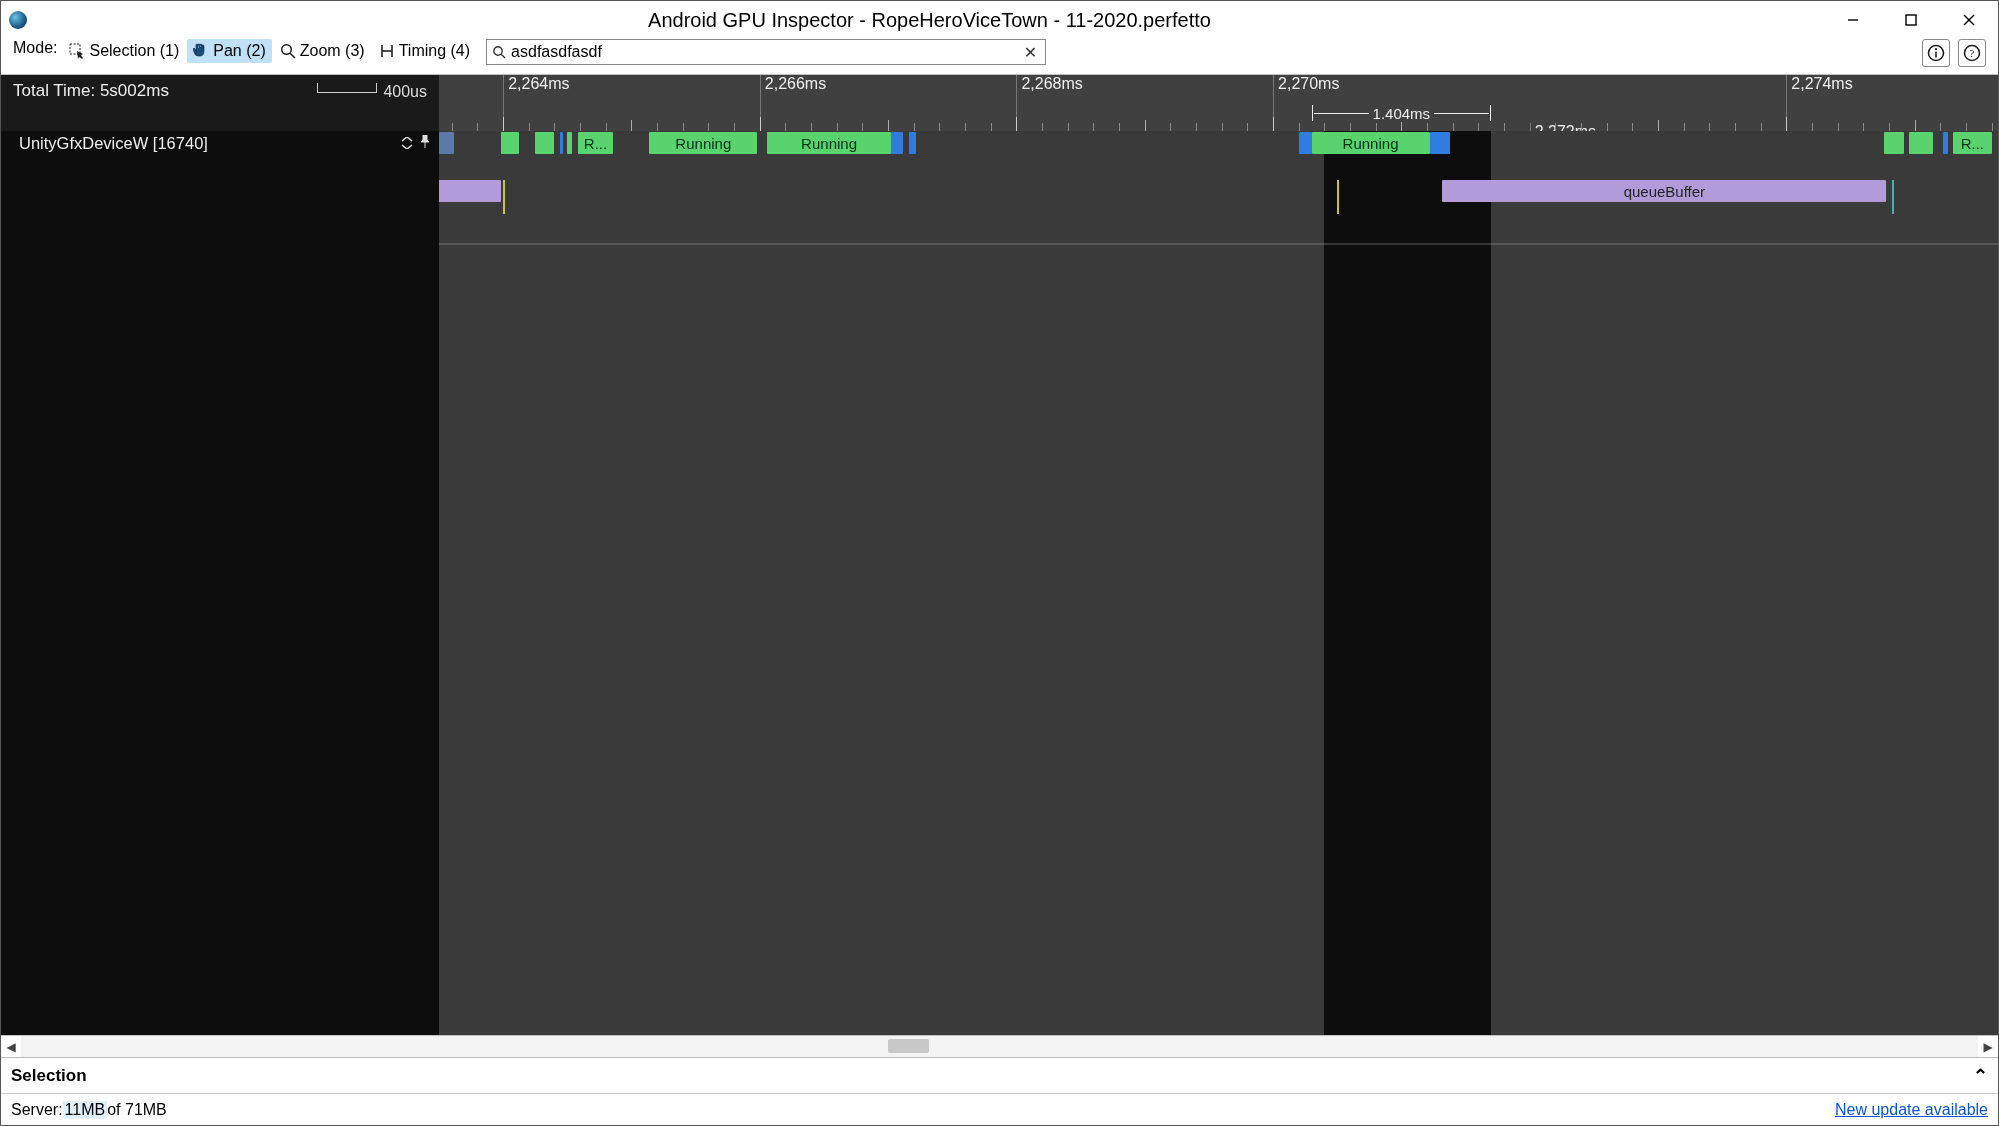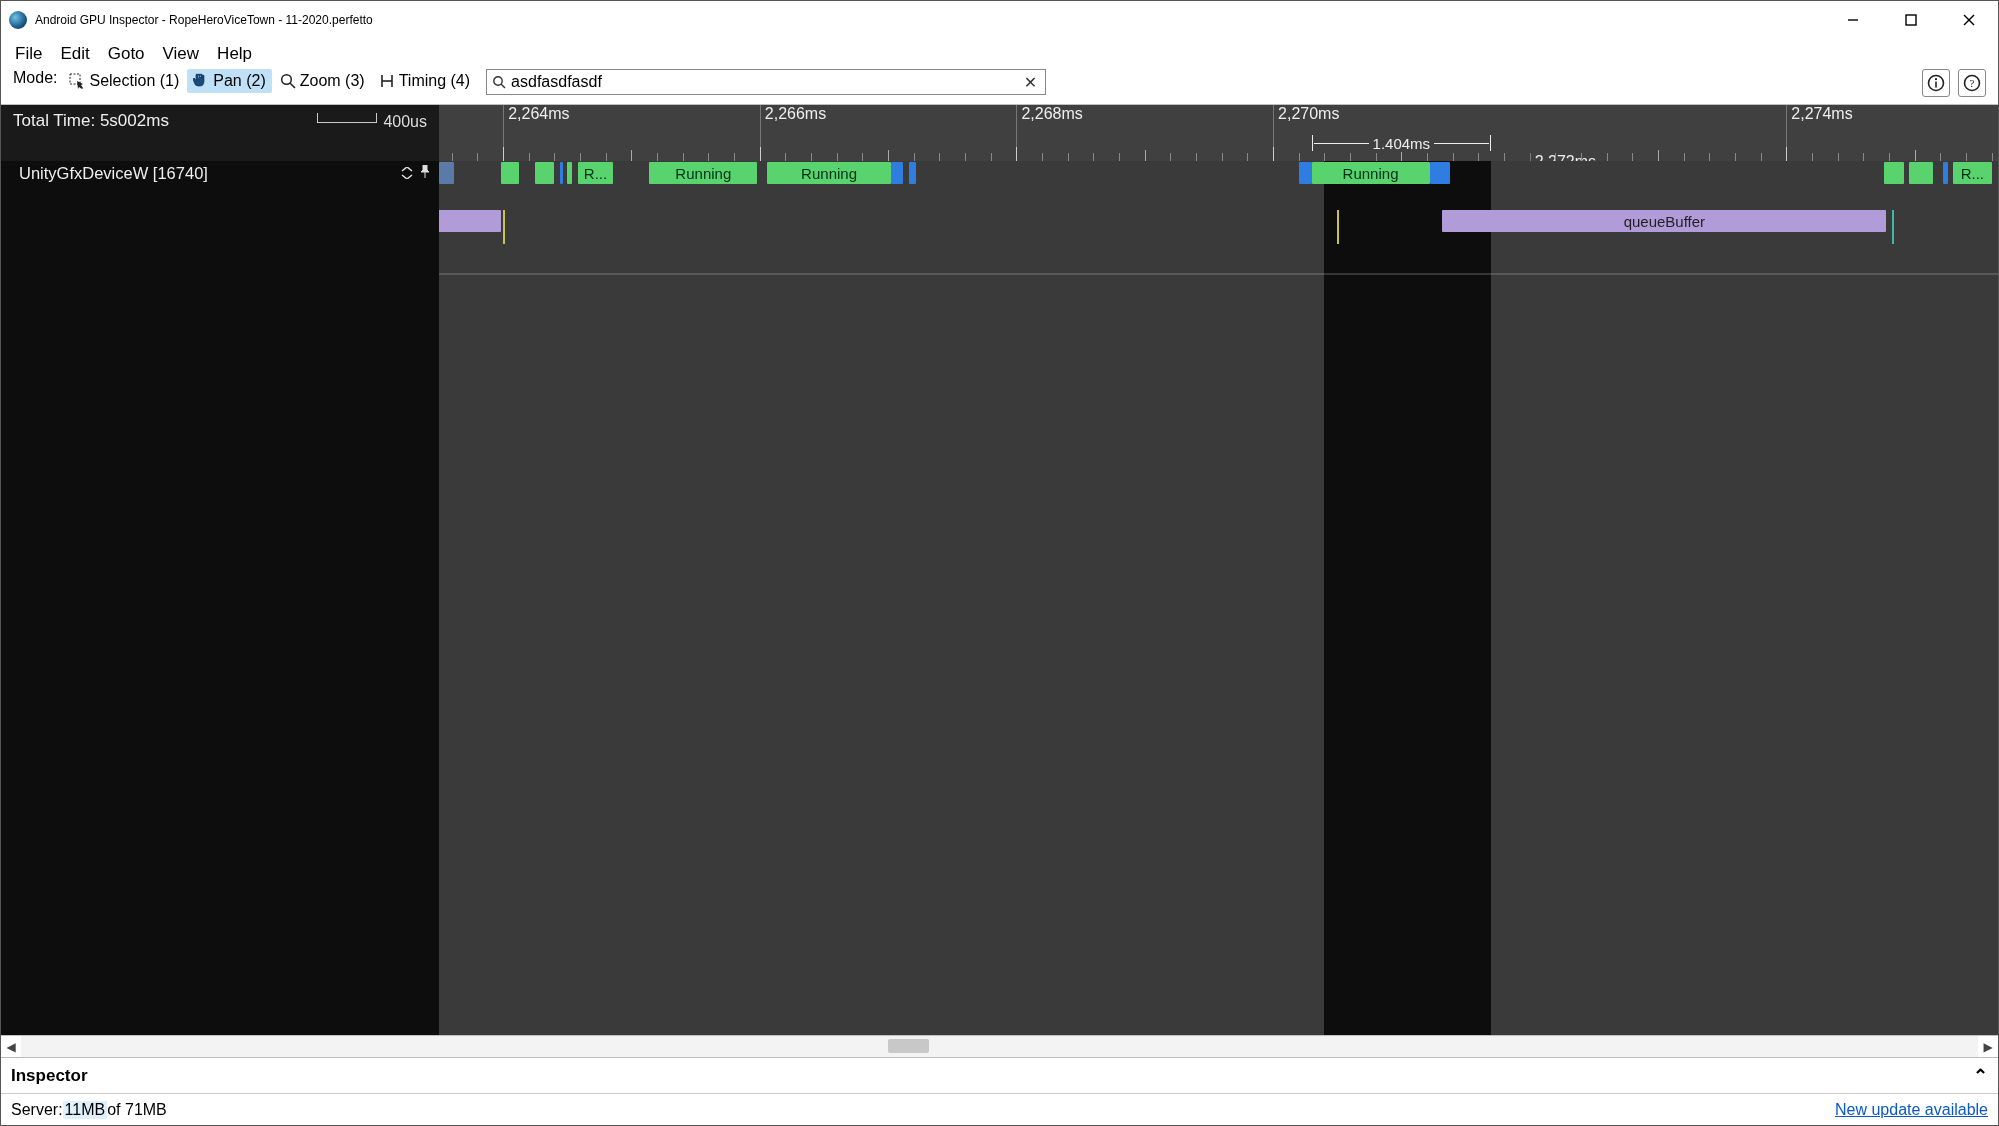--- a/index.html
+++ b/index.html
@@ -26,21 +26,21 @@
       height: 38px; 
       background: #fff;
       padding: 0 0 0 8px;
     }
     .titlebar .app-icon {
       width: 18px; height: 18px; border-radius: 50%;
       background: radial-gradient(circle at 35% 35%, #6ec1e4 0%, #1a5a8a 60%, #0a2a40 100%);
       margin-right: 8px;
       flex-shrink: 0;
     }
-    .titlebar .title { flex: 1; font-size: 12px; color: #000; }
+    .titlebar .title { flex: 1; font-size: 20px; color: #000; text-align: center; }
     .win-controls { display: flex; height: 100%; }
     .win-btn { 
       width: 58px; height: 100%;
       display: flex; align-items: center; justify-content: center;
       font-family: "Segoe UI Symbol", sans-serif;
       font-size: 14px;
       cursor: pointer;
     }
     .win-btn svg { pointer-events: none; }
     
@@ -300,27 +300,20 @@
       </div>
       <div class="win-btn">
         <svg width="14" height="14">
             <line x1="2" y1="2" x2="12" y2="12" stroke="#000" stroke-width="1.4"></line>
             <line x1="12" y1="2" x2="2" y2="12" stroke="#000" stroke-width="1.4"></line>
           </svg>
       </div>
     </div>
   </div>
 
-  <div class="menubar" id="menubar">
-      <div class="menu-item">File</div>
-      <div class="menu-item">Edit</div>
-      <div class="menu-item">Goto</div>
-      <div class="menu-item">View</div>
-      <div class="menu-item">Help</div>
-    </div>
 
   <div class="toolbar">
     <span class="mode-label">Mode:</span>
     <div id="tool-buttons" style="display:flex; gap:2px;">
         <div class="tool-btn">
           <span class="tool-icon">
             <svg width="16" height="16">
               <rect x="1" y="1" width="10" height="10" fill="none" stroke="#222" stroke-dasharray="2 1.5"></rect>
               <path d="M8 8 l6 3 -2 1 2 3 -1 1 -3 -2 -1 2 z" fill="#222"></path>
             </svg>
@@ -518,21 +511,21 @@
 
   <div class="bottom-scroll">
     <div class="scroll-arrow">◀</div>
     <div class="scroll-track">
       <div class="scroll-thumb" id="scroll-thumb" style="left: 44.3%; width: 2.1%;"></div>
     </div>
     <div class="scroll-arrow">▶</div>
   </div>
 
   <div class="selection-panel">
-    <span>Inspector</span>
+    <span>Selection</span>
     <span class="chev">⌃</span>
   </div>
 
   <div class="statusbar">
     <span>Server: </span>
     <span class="mem-used">11MB</span>
     <span> of 71MB</span>
     <span class="update-link">New update available</span>
   </div>
 

